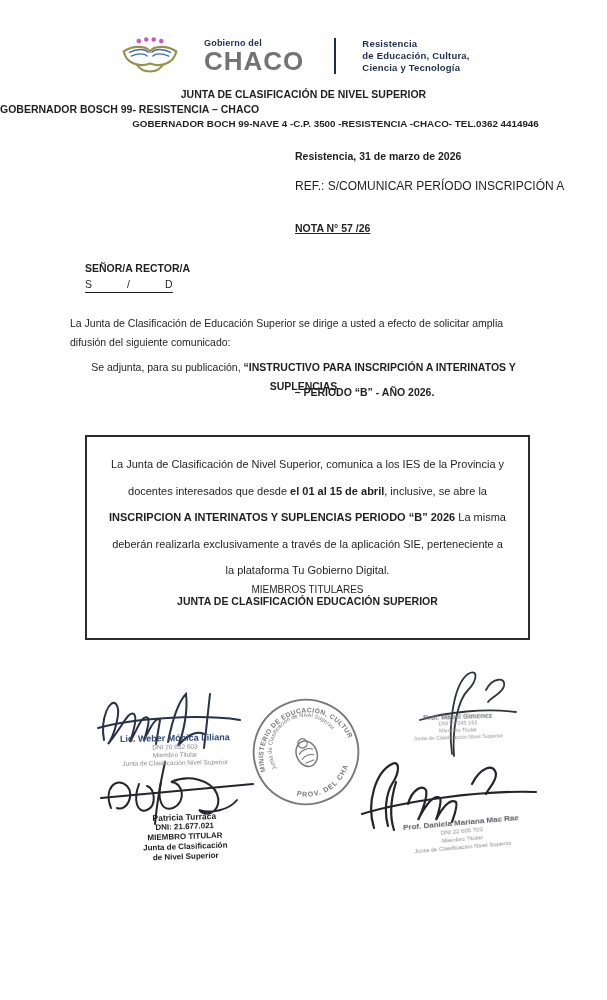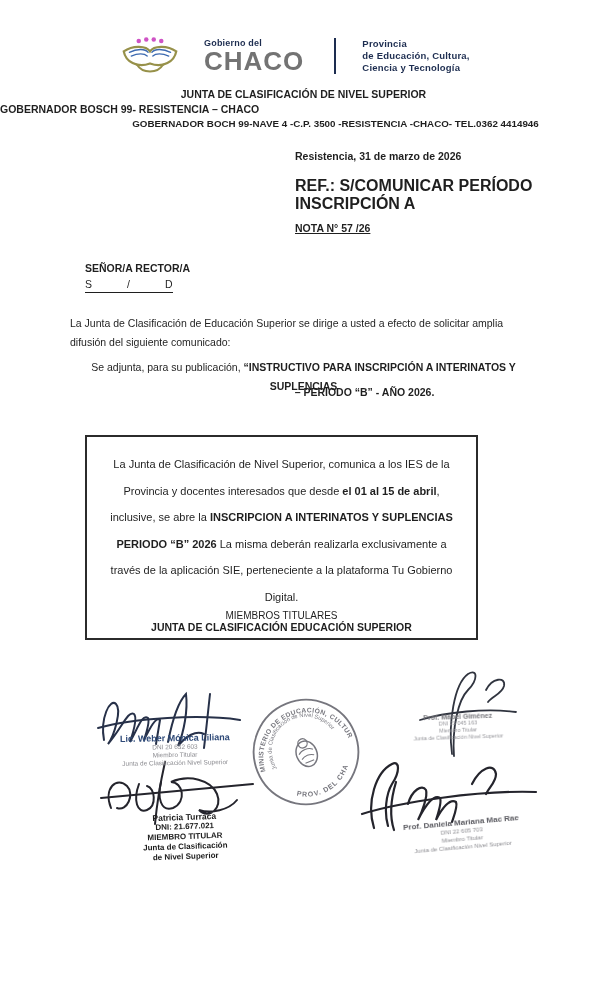--- a/index.html
+++ b/index.html
@@ -13,33 +13,33 @@
   .gov-text{margin-top:4px;}
   .gov-small{font-size:9px;font-weight:bold;color:#1d2d50;letter-spacing:.2px;}
   .gov-name{font-size:26px;font-weight:800;color:#737373;letter-spacing:1px;line-height:26px;}
   .lh-divider{width:2px;height:36px;background:#1d2d50;margin:4px 10px 0 14px;}
   .ministry{margin-top:4px;font-size:9.5px;font-weight:bold;color:#1d2d50;line-height:12px;letter-spacing:.2px;}
   .org1{position:absolute;left:0;top:88px;width:100%;text-align:center;font-size:10.5px;font-weight:bold;}
   .org2{position:absolute;left:0;top:103px;width:100%;text-align:left;font-size:10.5px;font-weight:bold;}
   .org3{position:absolute;left:0;top:118px;width:100%;text-align:center;font-size:9.8px;font-weight:bold;padding-left:32px;}
   
   .date-line{position:absolute;left:295px;top:150px;font-size:10.5px;font-weight:bold;}
-  .ref-block{position:absolute;left:295px;top:177px;width:270px;font-size:16px;font-weight:bold;line-height:18px;}
+  .ref-block{position:absolute;left:295px;top:177px;width:270px;font-size:12px;font-weight:normal;line-height:18px;}
   .nota-line{position:absolute;left:295px;top:222px;font-size:10.5px;font-weight:bold;text-decoration:underline;}
   
   .recipient{position:absolute;left:85px;top:260px;font-size:10.5px;font-weight:bold;line-height:16px;}
   .salutation{display:inline-block;border-bottom:1.5px solid #1f1f1f;white-space:pre;font-weight:normal;}
   
   .para1{position:absolute;left:70px;top:314px;width:467px;text-align:left;font-size:10.5px;line-height:19px;}
   .para2{position:absolute;left:70px;top:358px;width:467px;text-align:center;font-size:10.5px;line-height:19px;}
   .para2 b{font-weight:bold;}
   .para2-l2{position:absolute;left:16px;top:386px;width:100%;text-align:center;font-size:10.5px;font-weight:bold;padding-left:45px;}
   
   .notice-box{
-    position:absolute;left:85px;top:435px;width:393px;height:205px;border:2px solid #2b2b2b;box-sizing:border-box;
+    position:absolute;left:85px;top:435px;width:445px;height:205px;border:2px solid #2b2b2b;box-sizing:border-box;
     padding:14px 22px 0 22px;text-align:center;
   }
   .nb-para{font-size:11px;line-height:26.5px;text-align:center;margin:0;}
   .nb-para b{font-weight:bold;}
   .nb-footer1{font-size:10px;}
   .nb-footer2{font-size:10.5px;font-weight:bold;}
   .sig-stroke{position:absolute;pointer-events:none;}
   .sig-weber-text{position:absolute;left:100px;top:733px;width:150px;text-align:center;transform:rotate(-1deg);}
   .sig-weber-text .nm{font-size:9px;font-weight:bold;color:#2f4a78;}
   .sig-weber-text .sm{font-size:6.5px;color:#8d8d92;line-height:8px;}
@@ -69,21 +69,21 @@
       <path d="M4,18 C14,11 28,12 32,18 C36,12 50,11 60,18 C58,29 46,36 32,31 C18,36 6,29 4,18 Z" fill="none" stroke="#97914a" stroke-width="2.4"></path>
       <path d="M10,19 C18,15 27,15 30,19 M34,19 C37,15 46,15 54,19 M12,23 C19,20 26,20 29,23 M35,23 C38,20 45,20 52,23" fill="none" stroke="#3d6ab0" stroke-width="1.4" stroke-linecap="round"></path>
       <path d="M18,32 C24,42 40,42 46,32" fill="none" stroke="#97914a" stroke-width="2.2" stroke-linecap="round"></path>
     </svg>
     <div class="gov-text">
       <div class="gov-small">Gobierno del</div>
       <div class="gov-name">CHACO</div>
     </div>
     <div class="lh-divider"></div>
     <div class="ministry">
-      <div>Provincia</div>
+      <div>Resistencia</div>
       <div>de Educación, Cultura,</div>
       <div>Ciencia y Tecnología</div>
     </div>
   </div>
 
   <div class="org1">JUNTA DE CLASIFICACIÓN DE NIVEL SUPERIOR</div>
   <div class="org2">GOBERNADOR BOSCH 99- RESISTENCIA – CHACO</div>
   <div class="org3">GOBERNADOR BOCH 99-NAVE 4 -C.P. 3500 -RESISTENCIA -CHACO- TEL.0362 4414946</div>
 
   <div class="date-line">Resistencia, 31 de marzo de 2026</div>

